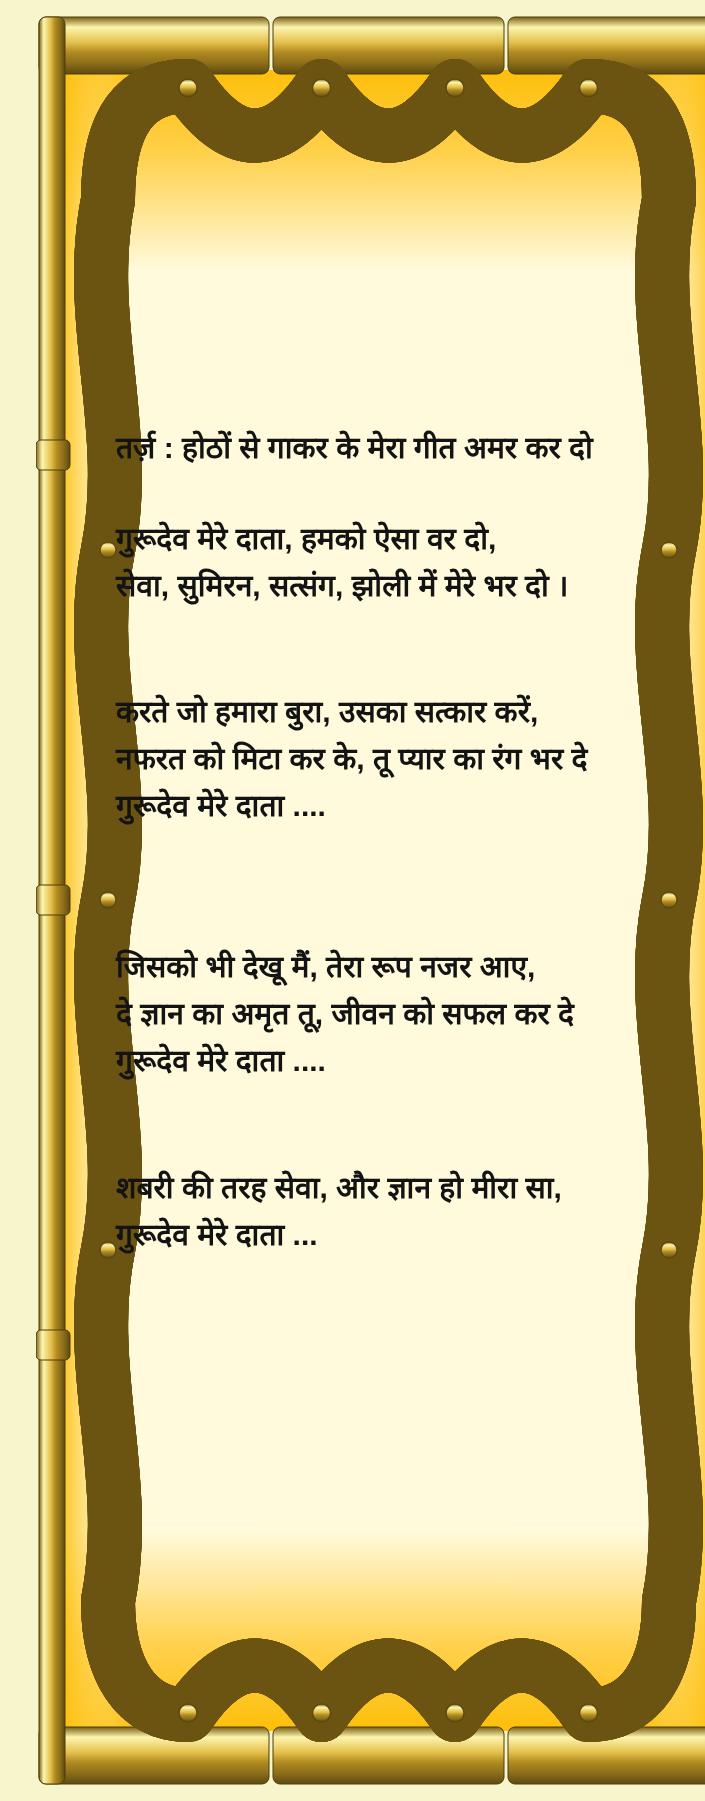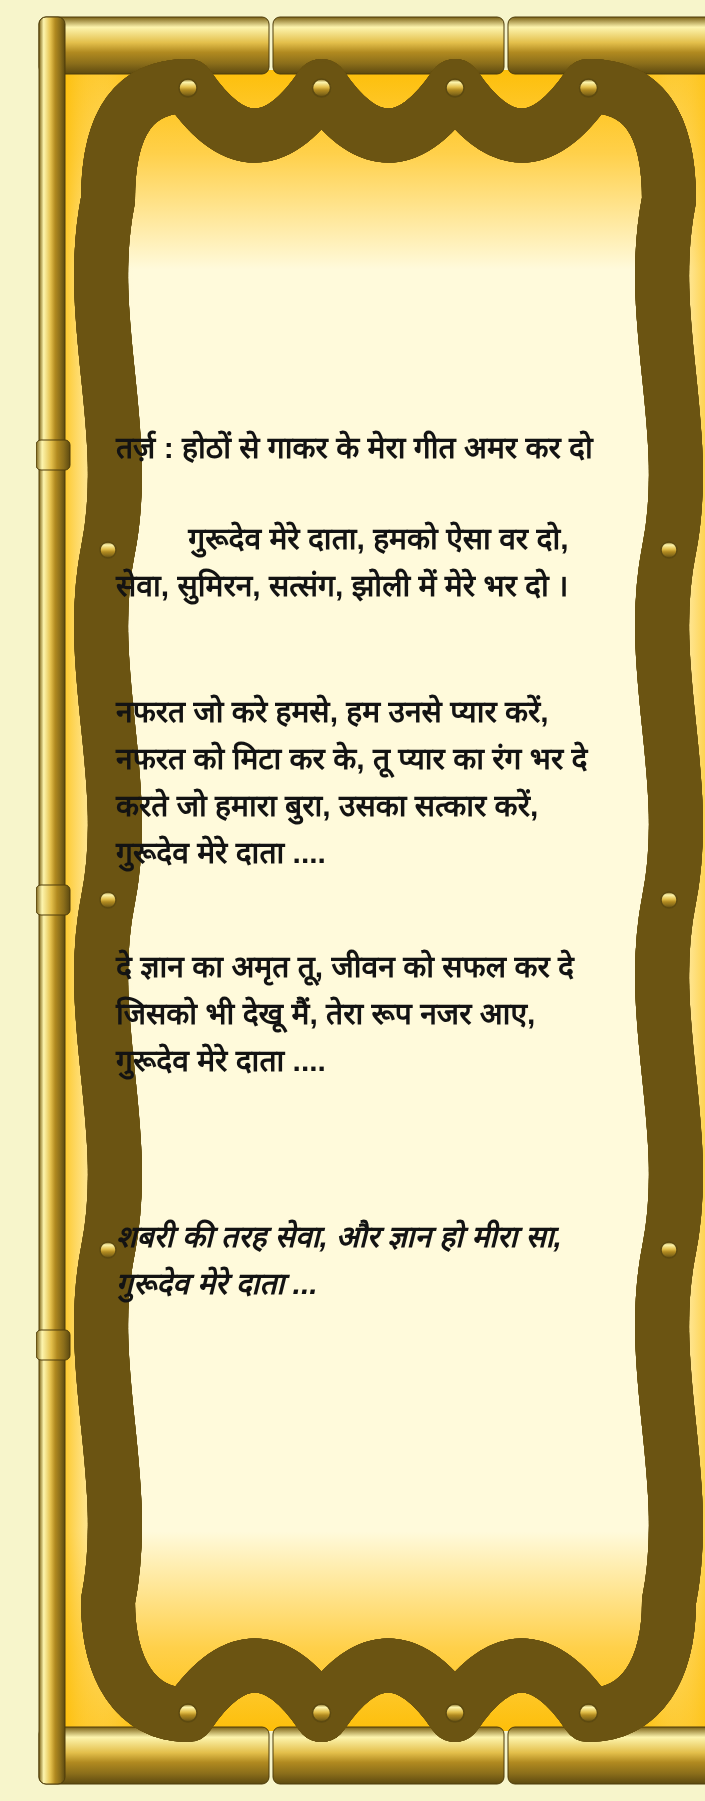--- a/index.html
+++ b/index.html
@@ -7,24 +7,24 @@
     position:relative;width:705px;height:1801px;overflow:hidden;
     background:#f7f5cb;
     font-family:"Liberation Sans","DejaVu Sans",sans-serif;
     margin-left:36px;
   }
   .frame-svg{position:absolute;left:0;top:0;width:705px;height:1801px;display:block;}
   .poem-layer{position:absolute;left:0;top:0;width:705px;height:1801px;}
   .poem-block{position:absolute;left:80px;color:#131313;font-weight:700;
     font-size:30px;line-height:47px;white-space:nowrap;}
   .tune-line{top:424px;}
-  .stanza-1{top:515px;text-align:right;}
+  .stanza-1{top:515px;}
   .stanza-2{top:688px;}
   .stanza-3{top:943px;}
-  .stanza-4{top:1213px;font-style:italic;}
+  .stanza-4{top:1164px;}
 </style>
 </head>
 <body>
 
 <div class="canvas">
 
   <svg class="frame-svg" viewBox="0 0 705 1801" xmlns="http://www.w3.org/2000/svg">
     <defs>
       <linearGradient id="goldV" x1="0" y1="0" x2="0" y2="1">
         <stop offset="0" stop-color="#7a6014"></stop>
@@ -145,29 +145,28 @@
   <div class="poem-layer">
 
     <div class="poem-block tune-line">तर्ज़ : होठों से गाकर के मेरा गीत अमर कर दो</div>
 
     <div class="poem-block stanza-1">
       <div>गुरूदेव मेरे दाता, हमको ऐसा वर दो,</div>
       <div>सेवा, सुमिरन, सत्संग, झोली में मेरे भर दो ।</div>
     </div>
 
     <div class="poem-block stanza-2">
-      <div>नफरत जो करे हमसे, हम उनसे प्यार करें,</div>
+      <div>करते जो हमारा बुरा, उसका सत्कार करें,</div>
       <div>नफरत को मिटा कर के, तू प्यार का रंग भर दे</div>
-      <div>करते जो हमारा बुरा, उसका सत्कार करें,</div>
       <div>गुरूदेव मेरे दाता ....</div>
     </div>
 
     <div class="poem-block stanza-3">
+      <div>जिसको भी देखू मैं, तेरा रूप नजर आए,</div>
       <div>दे ज्ञान का अमृत तू, जीवन को सफल कर दे</div>
-      <div>जिसको भी देखू मैं, तेरा रूप नजर आए,</div>
       <div>गुरूदेव मेरे दाता ....</div>
     </div>
 
     <div class="poem-block stanza-4">
       <div>शबरी की तरह सेवा, और ज्ञान हो मीरा सा,</div>
       <div>गुरूदेव मेरे दाता ...</div>
     </div>
 
   </div>
 </div>

